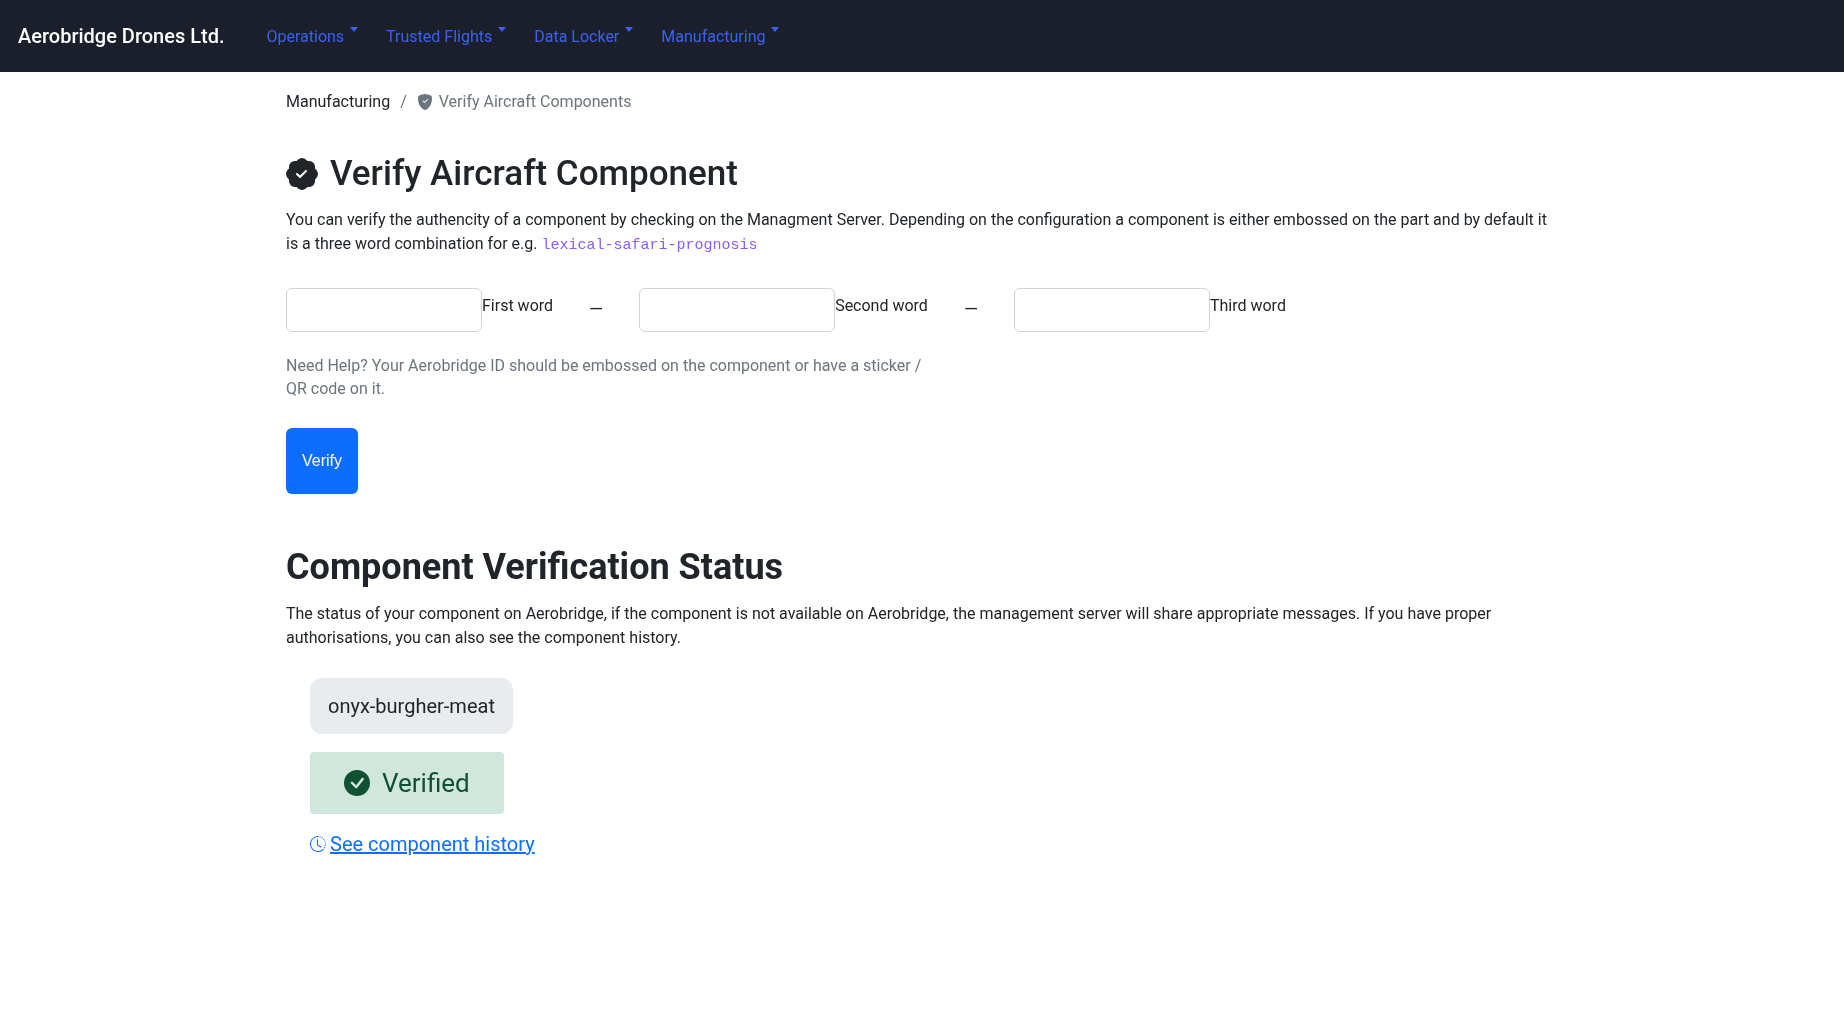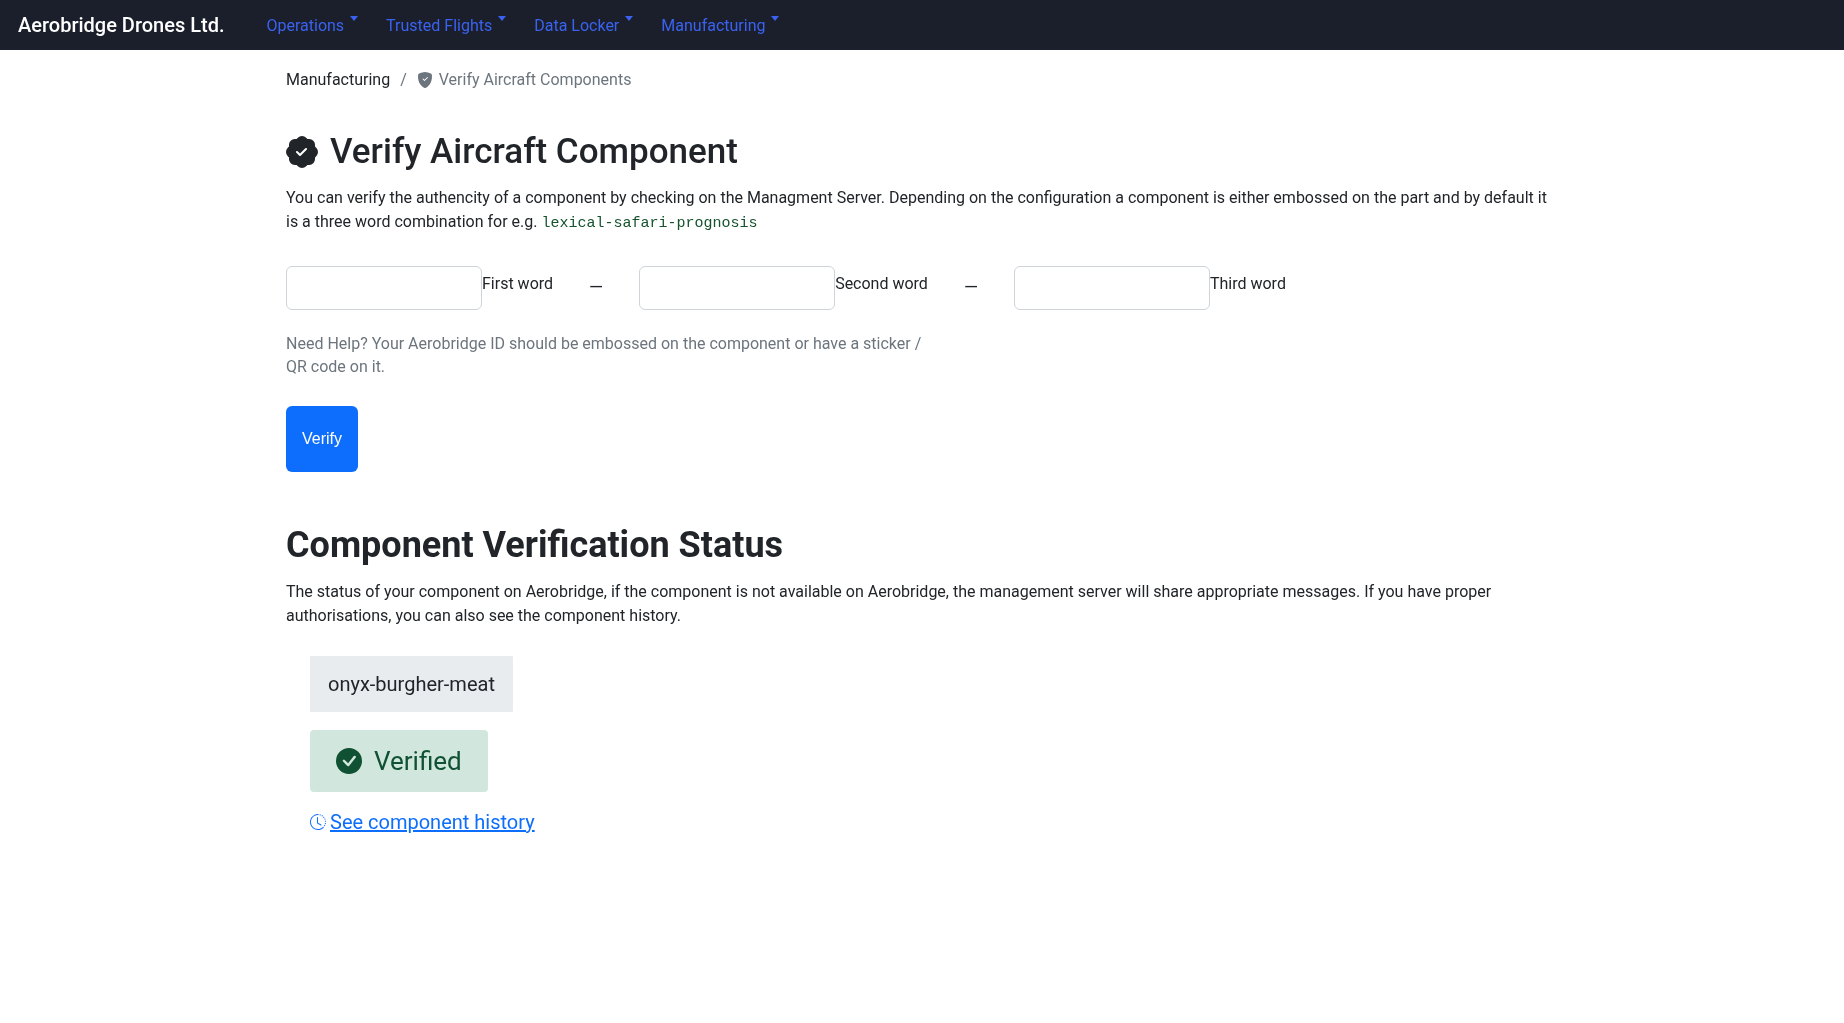--- a/index.html
+++ b/index.html
@@ -1,54 +1,54 @@
 <!DOCTYPE html>
 <html><head>
   <meta charset="utf-8">
   <style>
     * { box-sizing: border-box; margin: 0; padding: 0; }
     body { font-family: -apple-system, BlinkMacSystemFont, "Segoe UI", Roboto, "Helvetica Neue", Arial, sans-serif; color: #212529; background: #fff; }
 
-    .navbar { background: #1a1f2b; display: flex; align-items: center; padding: 0 18px; height: 50px; }
+    .navbar { background: #1a1f2b; display: flex; align-items: center; padding: 0 18px; height: 72px; }
     .navbar-brand { color: #fff; font-size: 20px; font-weight: 500; margin-right: 28px; text-decoration: none; }
     .nav-item { position: relative; }
     .nav-link { color: #3a62f0; font-size: 16px; text-decoration: none; padding: 8px 14px; display: inline-flex; align-items: flex-start; cursor: pointer; }
     .caret { display: inline-block; margin-left: 6px; width: 0; height: 0; border-left: 4px solid transparent; border-right: 4px solid transparent; border-top: 5px solid currentColor; }
 
     .container { max-width: 1320px; margin: 0 auto; padding: 0 24px; }
 
     .breadcrumb { display: flex; align-items: center; list-style: none; padding: 20px 0 10px; font-size: 16px; }
     .breadcrumb li { display: flex; align-items: center; }
     .breadcrumb .sep { color: #6c757d; padding: 0 10px; }
     .breadcrumb a { color: #212529; text-decoration: none; }
     .breadcrumb .active { color: #6c757d; }
     .breadcrumb .active .bc-icon { margin-right: 6px; display: inline-flex; }
 
     h1.page-title { font-size: 35px; font-weight: 500; margin-top: 32px; display: flex; align-items: center; }
     h1.page-title .title-icon { margin-right: 12px; display: inline-flex; }
 
     .lead { font-size: 16px; line-height: 1.5; margin-top: 14px; color: #212529; }
-    .lead code { color: #14532d; font-family: SFMono-Regular, Menlo, Monaco, Consolas, "Liberation Mono", "Courier New", monospace; font-size: 15px; }
+    .lead code { color: #8b5cf6; font-family: SFMono-Regular, Menlo, Monaco, Consolas, "Liberation Mono", "Courier New", monospace; font-size: 15px; }
 
     .input-row { display: flex; align-items: flex-start; margin-top: 30px; gap: 0; }
     .input-group { display: flex; flex-direction: row; }
     .form-control { width: 196px; height: 44px; border: 1px solid #ced4da; border-radius: 6px; padding: 6px 12px; font-size: 16px; }
     .form-label { font-size: 16px; margin-top: 8px; color: #212529; }
     .dash { padding: 10px 36px 0; font-size: 18px; color: #212529; }
 
     .help-text { color: #6c757d; font-size: 16px; margin-top: 22px; max-width: 640px; line-height: 1.45; }
 
     .btn-primary { background: #0d6efd; color: #fff; border: none; border-radius: 6px; padding: 24px 16px; font-size: 16px; margin-top: 28px; cursor: pointer; }
 
     h2.section-title { font-size: 36px; font-weight: 700; margin-top: 52px; }
     .section-lead { font-size: 16px; line-height: 1.5; margin-top: 14px; }
 
     .status-col { margin-top: 28px; margin-left: 24px; display: flex; flex-direction: column; align-items: flex-start; gap: 18px; }
-    .code-chip { background: #e9ecef; border-radius: 1px; padding: 16px 18px; font-size: 20px; color: #212529; display: inline-block; }
-    .alert-success { background: #d1e7dd; color: #0f5132; border-radius: 4px; padding: 16px 26px; font-size: 26px; display: inline-flex; align-items: center; }
+    .code-chip { background: #e9ecef; border-radius: 12px; padding: 16px 18px; font-size: 20px; color: #212529; display: inline-block; }
+    .alert-success { background: #d1e7dd; color: #0f5132; border-radius: 4px; padding: 16px 34px; font-size: 26px; display: inline-flex; align-items: center; }
     .alert-success .check-icon { margin-right: 12px; display: inline-flex; }
     .history-link { color: #0d6efd; font-size: 20px; text-decoration: underline; display: inline-flex; align-items: center; }
     .history-link .clock-icon { margin-right: 4px; display: inline-flex; }
   </style>
 </head>
 <body>
 
 <nav class="navbar">
   <a class="navbar-brand">Aerobridge Drones Ltd.</a>
   <div class="nav-item">

